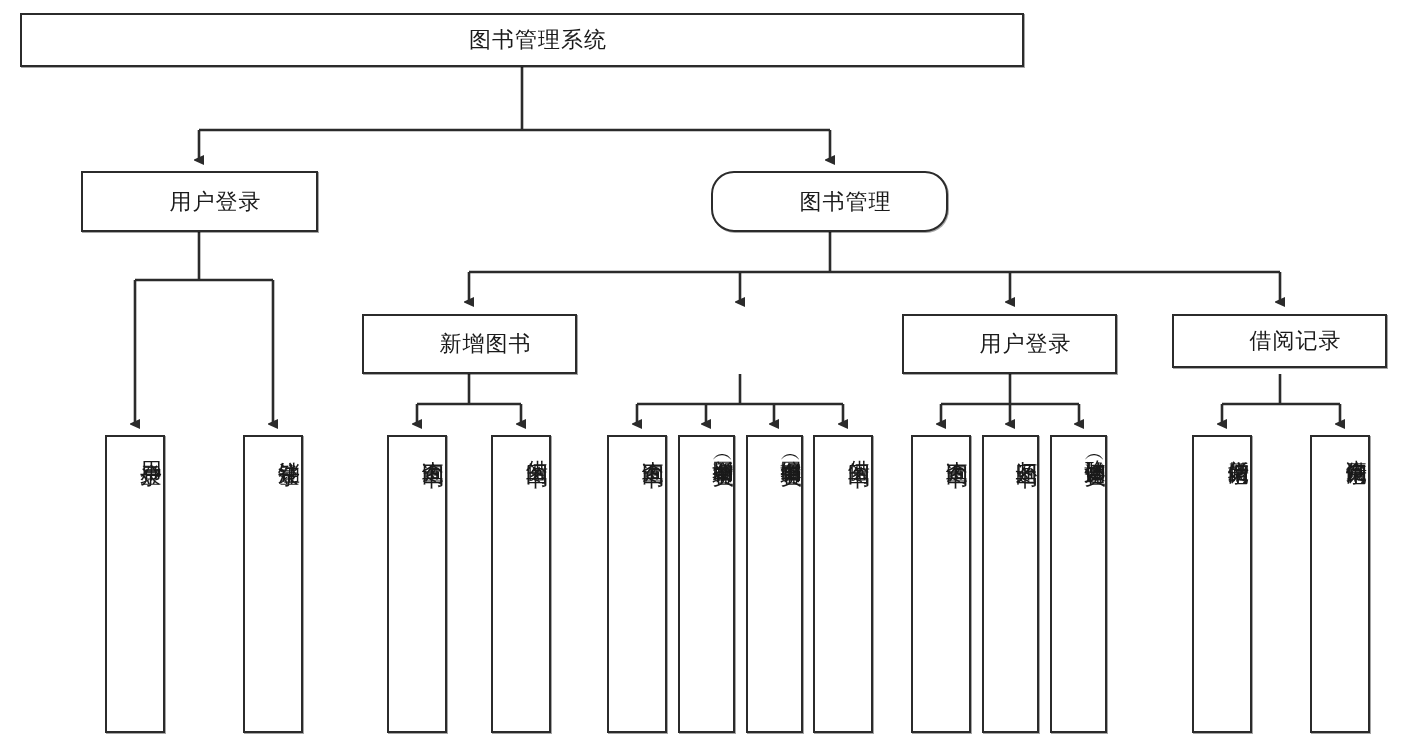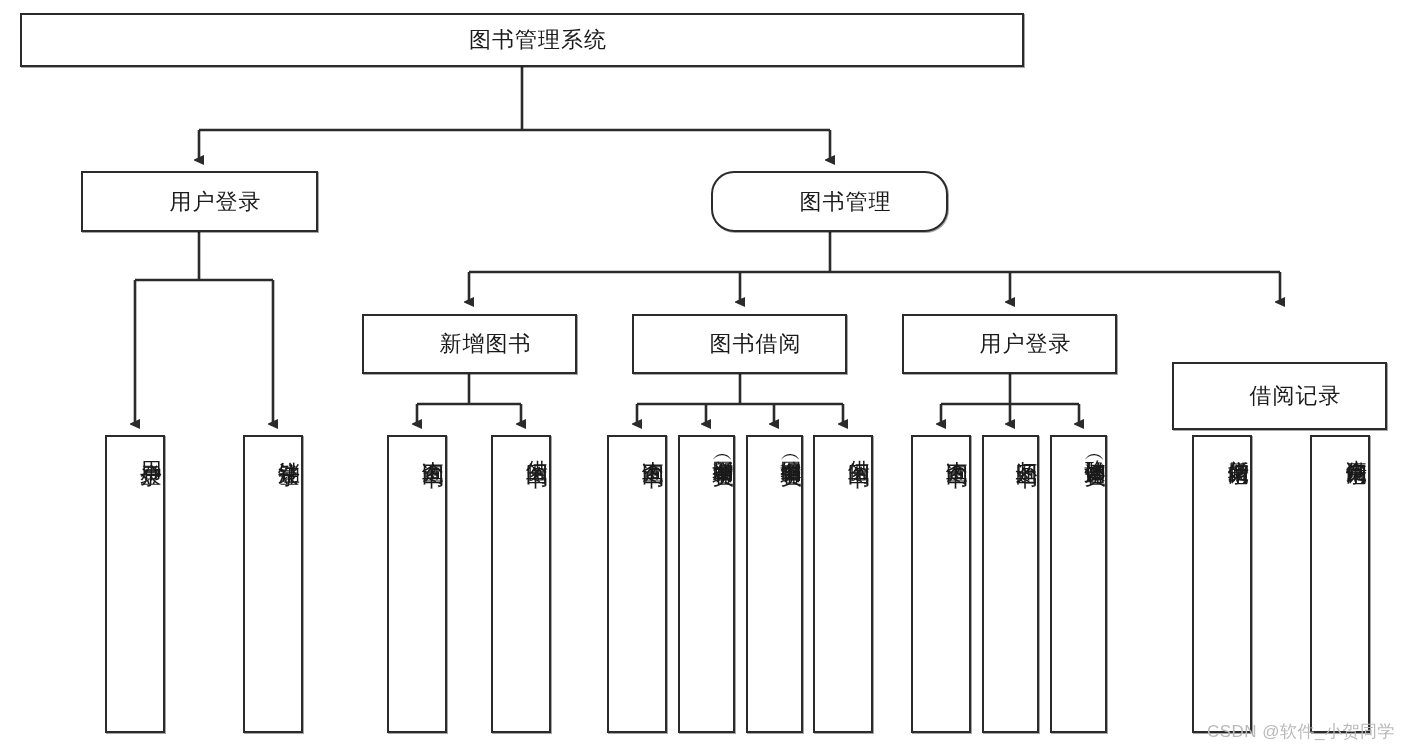--- a/index.html
+++ b/index.html
@@ -125,27 +125,24 @@
   <div class="node h" style="left:81px; top:171px; width:237px; height:61px;">
     <span>用户登录</span>
   </div>
   <div class="node h" style="left:711px; top:171px; width:237px; height:61px;border-radius:23px;">
     <span>图书管理</span>
   </div>
 
   <div class="node h" style="left:362px; top:314px; width:215px; height:60px;">
     <span>新增图书</span>
   </div>
-  <div class="node h" style="left:632px; top:314px; width:215px; height:60px;">
-    <span>图书借阅</span>
-  </div>
   <div class="node h" style="left:902px; top:314px; width:215px; height:60px;">
     <span>用户登录</span>
   </div>
-  <div class="node h" style="left:1172px; top:314px; width:215px; height:68px;margin-top:48px;">
+  <div class="node h" style="left:1172px; top:314px; width:215px; height:54px;">
     <span>借阅记录</span>
   </div>
 
   <div class="node leaf" style="left:105px; top:435px; width:60px; height:298px;">
     <span class="vtext">用户登录</span>
   </div>
   <div class="node leaf" style="left:243px; top:435px; width:60px; height:298px;">
     <span class="vtext">注销登录</span>
   </div>
 
@@ -179,15 +176,14 @@
     <span class="vtext">确认归还（管理员）</span>
   </div>
 
   <div class="node leaf leaf-tall" style="left:1192px; top:435px; width:60px; height:298px;">
     <span class="vtext">新增借阅记录</span>
   </div>
   <div class="node leaf leaf-tall" style="left:1310px; top:435px; width:60px; height:298px;">
     <span class="vtext">查询借阅记录</span>
   </div>
 
-  <div class="watermark">CSDN @软件_小贺同学</div>
 
 </div>
 
 </body></html>

